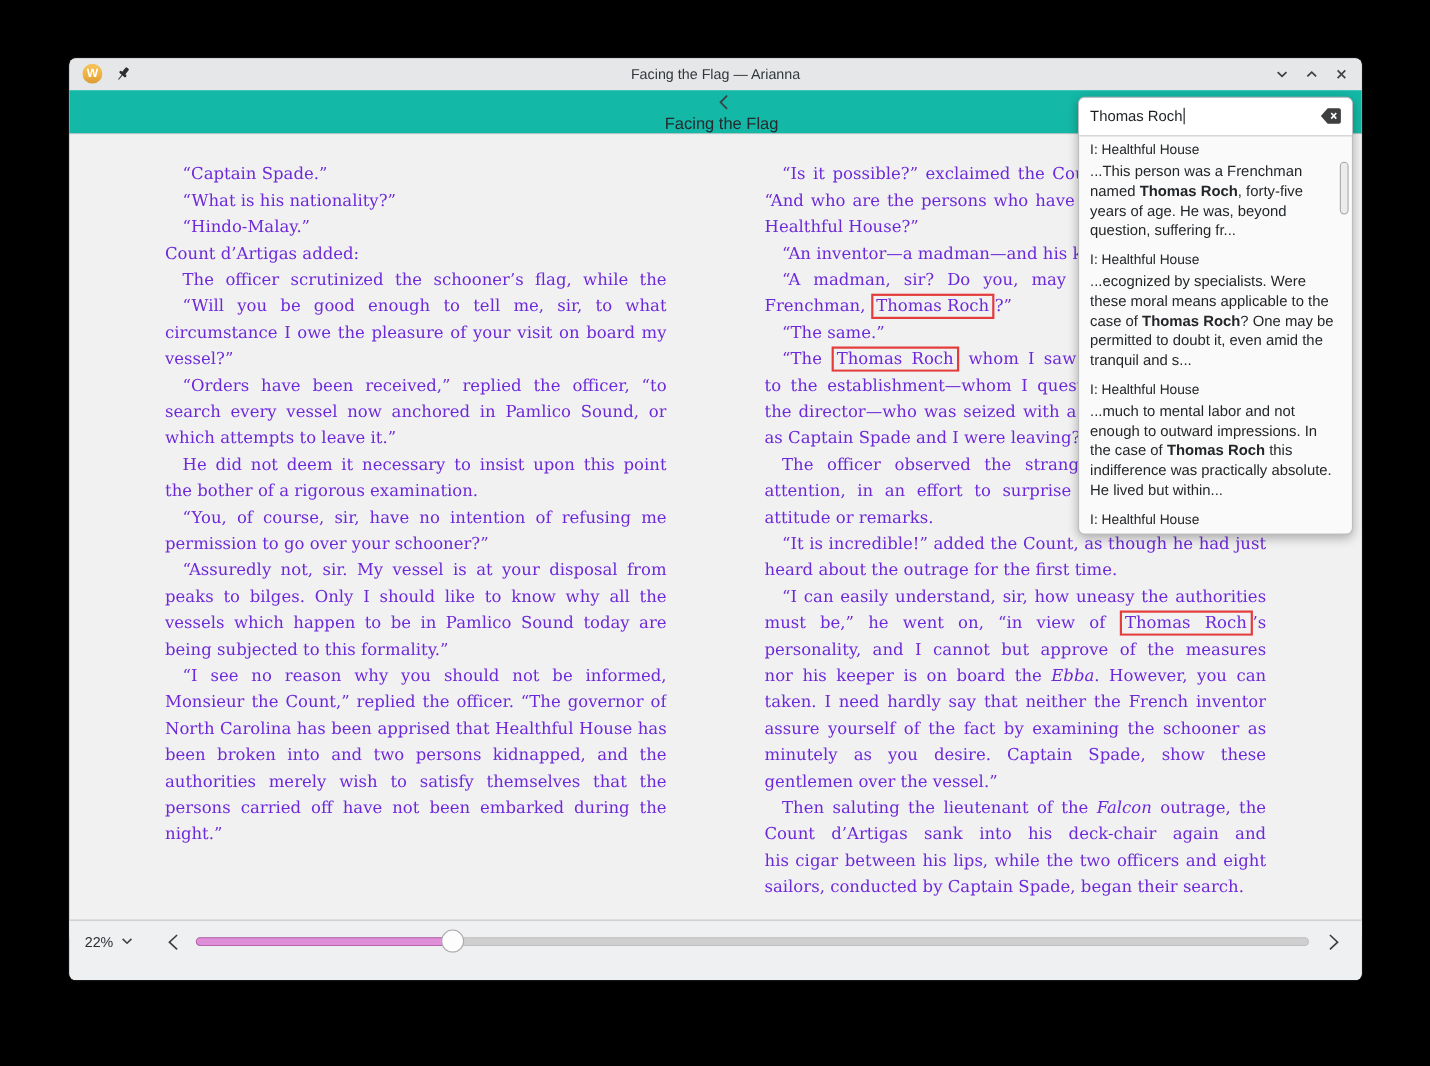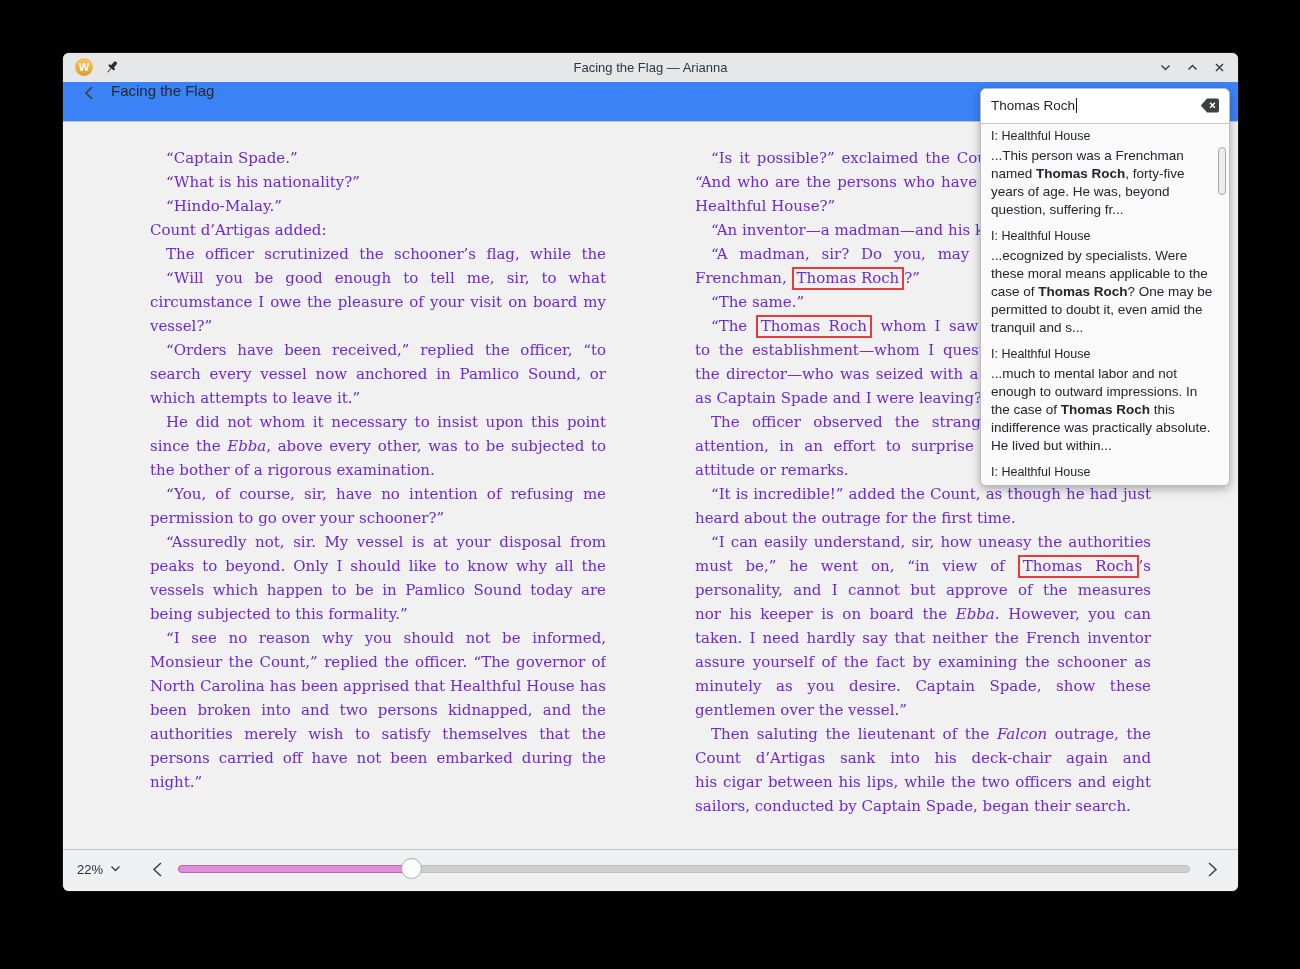--- a/index.html
+++ b/index.html
@@ -14,22 +14,22 @@
   .app-icon{position:absolute;left:12px;top:5px;width:18px;height:18px;border-radius:50%;
             background:linear-gradient(180deg,#f6c45a 0%,var(--app-icon-bg) 60%,#d99b35 100%);
             color:#fff;font-weight:bold;font-size:11px;line-height:18px;text-align:center;}
   .pin{position:absolute;left:41px;top:6px;}
   .tb-title{position:absolute;left:0;right:0;top:0;height:29px;line-height:29px;
             text-align:center;font-size:13px;color:#33373b;}
   .tb-controls{position:absolute;right:10px;top:0;height:29px;display:flex;align-items:center;gap:9px;}
   .tb-btn{width:18px;height:18px;display:flex;align-items:center;justify-content:center;cursor:default;}
 
   
-  .toolbar{position:absolute;left:0;top:29px;width:100%;height:40px;background:#3b82f6;
-           border-bottom:1px solid #c2c4c6;box-sizing:border-box;display:flex;align-items:flex-start;}
+  .toolbar{position:absolute;left:0;top:29px;width:100%;height:40px;background:#14b8a6;
+           border-bottom:1px solid #c2c4c6;box-sizing:border-box;display:flex;align-items:center;flex-direction:column;}
   .back-btn{margin-left:15px;width:22px;height:22px;display:flex;align-items:center;justify-content:center;}
   .toolbar-title{margin-left:11px;font-size:15px;color:#26292d;}
 
   
   .content{position:absolute;left:0;top:69px;width:100%;bottom:39px;background:#f1f1f2;}
   .col{position:absolute;top:24px;width:456px;
        font-family:"DejaVu Serif","Liberation Serif",serif;font-size:15px;color:#6d28d9;}
   #col-left{left:87px;}
   #col-right{left:632px;}
   .ln{height:24px;line-height:24px;overflow:hidden;white-space:normal;}
@@ -49,21 +49,21 @@
   .clear-btn{position:absolute;right:9px;top:8px;width:20px;height:17px;border:0;background:transparent;padding:0;}
   .results{position:absolute;left:0;top:34px;right:10px;bottom:0;padding:6px 2px 0 10px;overflow:hidden;}
   .res-head{font-size:12.5px;color:#232629;margin:10px 0 4px 0;}
   .res-item:first-child .res-head{margin-top:0;}
   .res-text{font-size:13.5px;line-height:18px;color:#232629;}
   .res-text b{font-weight:bold;}
   .v-thumb{position:absolute;right:3px;top:58px;width:8px;height:48px;border-radius:4px;
            background:#ececec;border:1px solid #a7a8aa;box-sizing:border-box;}
 
   
-  .statusbar{position:absolute;left:0;bottom:0;width:100%;height:42px;background:#eff0f1;
+  .statusbar{position:absolute;left:0;bottom:0;width:100%;height:55px;background:#eff0f1;
              border-top:1px solid #c2c4c6;box-sizing:border-box;}
   .zoom-combo{position:absolute;left:14px;top:8px;height:22px;display:flex;align-items:center;gap:7px;}
   .zoom-label{font-size:13px;color:#2b2f33;}
   .page-prev{position:absolute;left:82px;top:7px;width:24px;height:24px;display:flex;align-items:center;justify-content:center;}
   .page-next{position:absolute;right:14px;top:7px;width:24px;height:24px;display:flex;align-items:center;justify-content:center;}
   .slider{position:absolute;left:115px;right:48px;top:15px;height:8px;}
   .slider-track{position:absolute;left:0;right:0;top:0;height:8px;border-radius:4px;background:#cfcfd0;
                 border:1px solid #bfbfc1;box-sizing:border-box;}
   .slider-fill{position:absolute;left:0;top:0;height:8px;border-radius:4px;background:var(--accent);
                border:1px solid var(--accent-border);box-sizing:border-box;}
@@ -125,27 +125,26 @@
           <div class="ln ind"><span>“What is his nationality?”</span></div>
           <div class="ln ind"><span>“Hindo-Malay.”</span></div>
           <div class="ln"><span>Count d’Artigas added:</span></div>
           <div class="ln j ind"><span>The officer scrutinized the schooner’s flag, while the</span></div>
           <div class="ln j ind"><span>“Will you be good enough to tell me, sir, to what</span></div>
           <div class="ln j"><span>circumstance I owe the pleasure of your visit on board my</span></div>
           <div class="ln"><span>vessel?”</span></div>
           <div class="ln j ind"><span>“Orders have been received,” replied the officer, “to</span></div>
           <div class="ln j"><span>search every vessel now anchored in Pamlico Sound, or</span></div>
           <div class="ln"><span>which attempts to leave it.”</span></div>
-          <div class="ln j ind"><span>He did not whom it necessary to insist upon this point</span></div>
-          <div class="ln j"><span>since the </span><span class="seg-i">Ebba</span><span>, above every other, was to be subjected to</span></div>
+          <div class="ln j ind"><span>He did not deem it necessary to insist upon this point</span></div>
           <div class="ln"><span>the bother of a rigorous examination.</span></div>
           <div class="ln j ind"><span>“You, of course, sir, have no intention of refusing me</span></div>
           <div class="ln"><span>permission to go over your schooner?”</span></div>
           <div class="ln j ind"><span>“Assuredly not, sir. My vessel is at your disposal from</span></div>
-          <div class="ln j"><span>peaks to beyond. Only I should like to know why all the</span></div>
+          <div class="ln j"><span>peaks to bilges. Only I should like to know why all the</span></div>
           <div class="ln j"><span>vessels which happen to be in Pamlico Sound today are</span></div>
           <div class="ln"><span>being subjected to this formality.”</span></div>
           <div class="ln j ind"><span>“I see no reason why you should not be informed,</span></div>
           <div class="ln j"><span>Monsieur the Count,” replied the officer. “The governor of</span></div>
           <div class="ln j"><span>North Carolina has been apprised that Healthful House has</span></div>
           <div class="ln j"><span>been broken into and two persons kidnapped, and the</span></div>
           <div class="ln j"><span>authorities merely wish to satisfy themselves that the</span></div>
           <div class="ln j"><span>persons carried off have not been embarked during the</span></div>
           <div class="ln"><span>night.”</span></div>
         </div>

